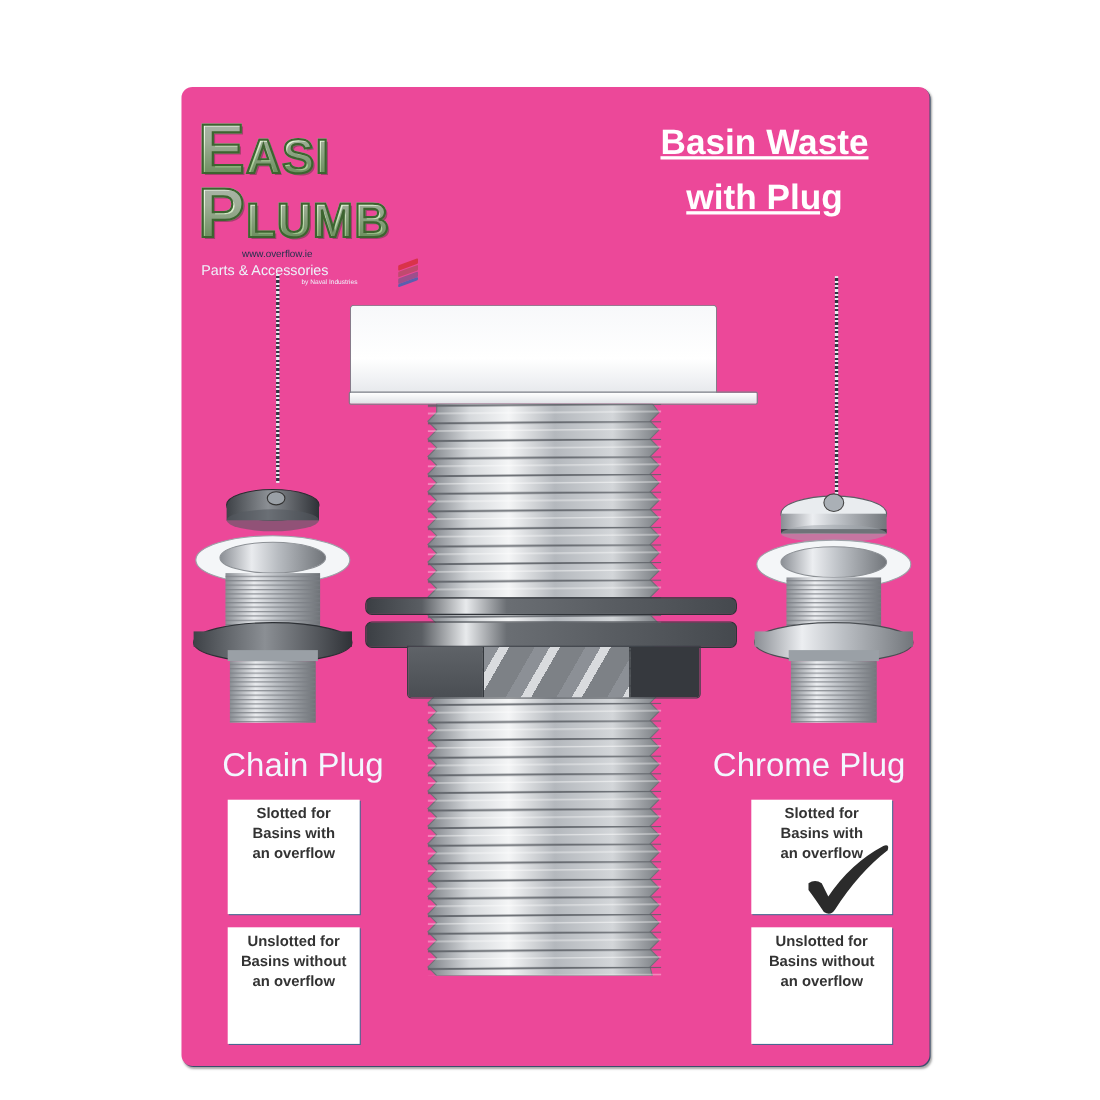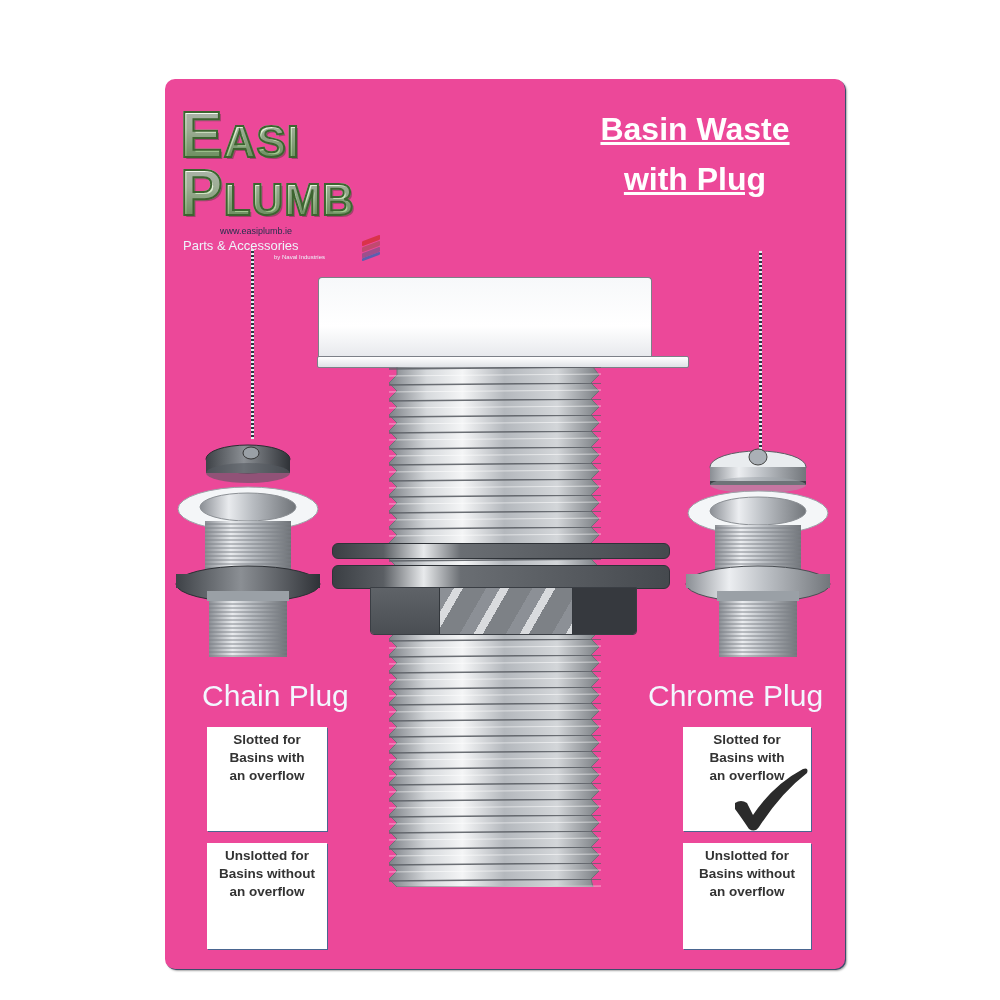--- a/index.html
+++ b/index.html
@@ -83,21 +83,21 @@
   .plug-right { left:518px; top:330px; width:150px; height:250px; }
 </style>
 </head>
 <body>
 
 <div class="panel">
 
   <div class="logo">
     <div class="logo-line logo-easi"><span class="big">E</span><span class="small">ASI</span></div>
     <div class="logo-line logo-plumb"><span class="big">P</span><span class="small">LUMB</span></div>
-    <div class="logo-url">www.easiplumb.ie</div>
+    <div class="logo-url">www.overflow.ie</div>
     <div class="logo-parts">Parts &amp; Accessories</div>
     <div class="logo-by">by Naval Industries</div>
     <div class="logo-mark">
       <span style="top:2px;background:#d9334a"></span>
       <span style="top:8px;background:#c04a6f"></span>
       <span style="top:14px;background:#9d4f8c"></span>
       <span style="top:19px;background:#5a5fae;height:3px"></span>
     </div>
   </div>
 

